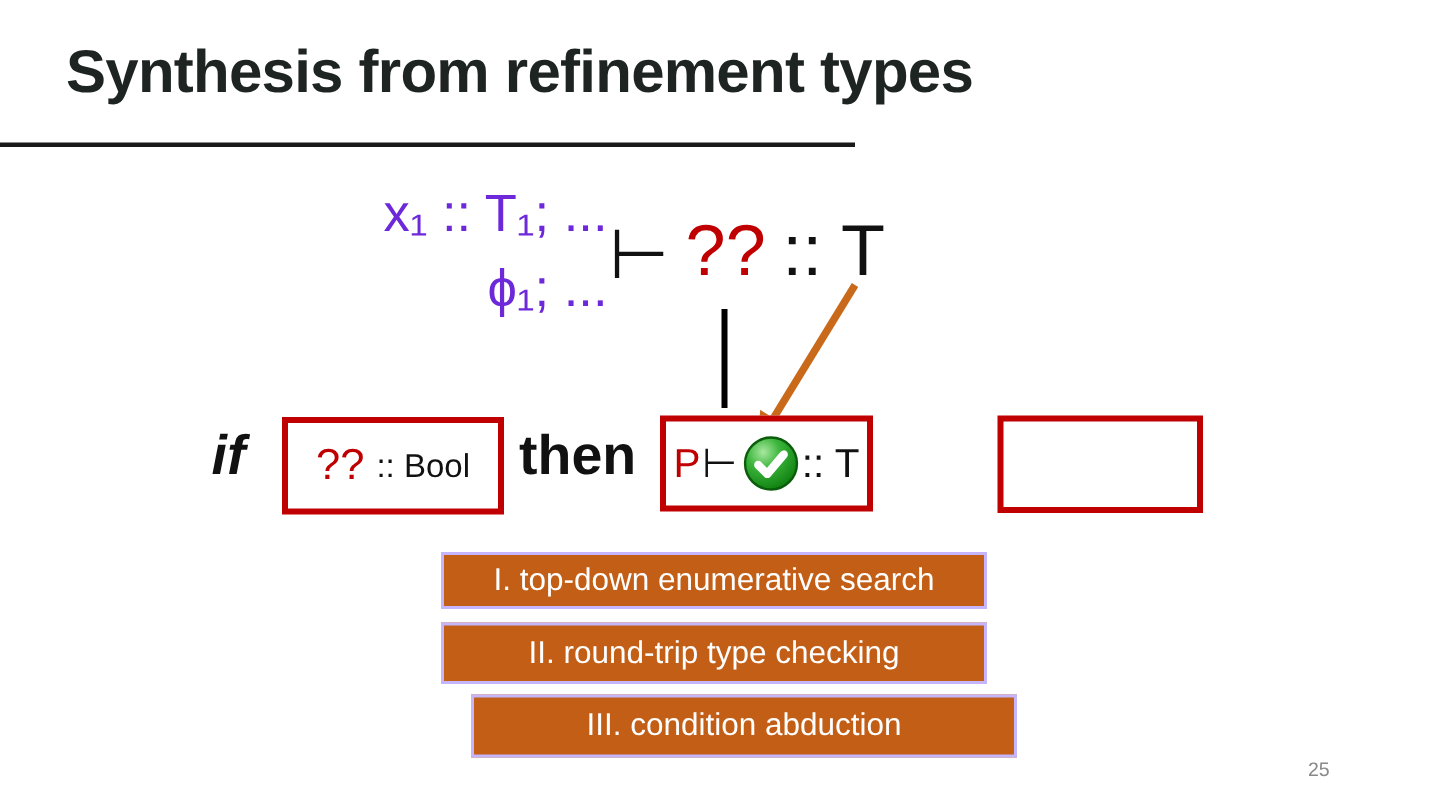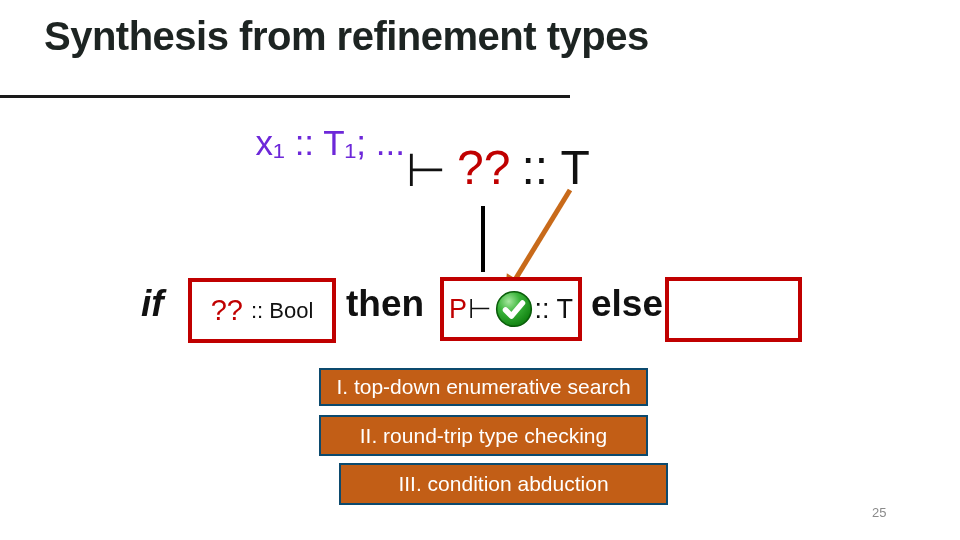--- a/index.html
+++ b/index.html
@@ -13,21 +13,21 @@
     width: 960px;
     height: 540px;
     background: #ffffff;
     overflow: hidden;
   }
   .abs { position: absolute; }
 
   
   .title {
     left: 44px;
-    top: 14px;
+    top: 26px;
     font-size: 40px;
     font-weight: 700;
     letter-spacing: -0.5px;
     color: #1d2422;
     white-space: nowrap;
   }
   .title-underline {
     left: 0;
     top: 95px;
     width: 570px;
@@ -110,24 +110,24 @@
 
   .cond-hole { font-size: 29px; color: #c00000; }
   .cond-type { font-size: 22px; color: #111111; white-space: nowrap; }
   .env-p     { font-size: 27px; color: #c00000; font-weight: 400; }
   .env-turnstile { font-size: 27px; color: #111111; margin-right: 1px; }
   .then-type { font-size: 27px; color: #111111; white-space: nowrap; }
   .check-wrap { width: 38px; height: 38px; display: inline-flex; margin: 0 1px; }
 
   
   .banner {
-    left: 319px;
-    width: 329px;
+    left: 294px;
+    width: 364px;
     background: #c25e16;
-    border: 2px solid #0c4a6e;
+    border: 2px solid #c4b5fd;
     box-sizing: border-box;
     color: #ffffff;
     display: flex;
     align-items: center;
     justify-content: center;
     font-size: 21px;
     white-space: nowrap;
   }
   .banner-1 { top: 368px; height: 38px; }
   .banner-2 { top: 415px; height: 41px; }
@@ -144,20 +144,21 @@
 </head>
 <body>
 
 <div class="slide">
 
   <div class="abs title">Synthesis from refinement types</div>
   <div class="abs title-underline"></div>
 
   <div class="abs context-block">
     <div>x₁ :: T₁; ...</div>
+    <div>ϕ₁; ...</div>
   </div>
 
   <div class="abs judgment-right">
     <span class="turnstile-big">⊢</span>
     <span class="hole-big">??</span>
     <span class="type-big">:: T</span>
   </div>
 
   <div class="abs connector-line"></div>
 
@@ -187,21 +188,20 @@
             <stop offset="100%" stop-color="#0b7a0b"></stop>
           </radialGradient>
         </defs>
         <circle cx="19" cy="19" r="17.3" fill="url(#checkGrad)" stroke="#0a5d0a" stroke-width="1.6"></circle>
         <path d="M10.5 20 l6 6 L27.5 13" stroke="#ffffff" stroke-width="5.5" fill="none" stroke-linecap="round" stroke-linejoin="round"></path>
       </svg>
     </span>
     <span class="then-type">:: T</span>
   </div>
 
-  <div class="abs kw kw-else">else</div>
 
   <div class="abs red-box else-box"></div>
 
   <div class="abs banner banner-1">I. top-down enumerative search</div>
   <div class="abs banner banner-2">II. round-trip type checking</div>
   <div class="abs banner banner-3">III. condition abduction</div>
 
   <div class="abs page-number">25</div>
 
 </div>

